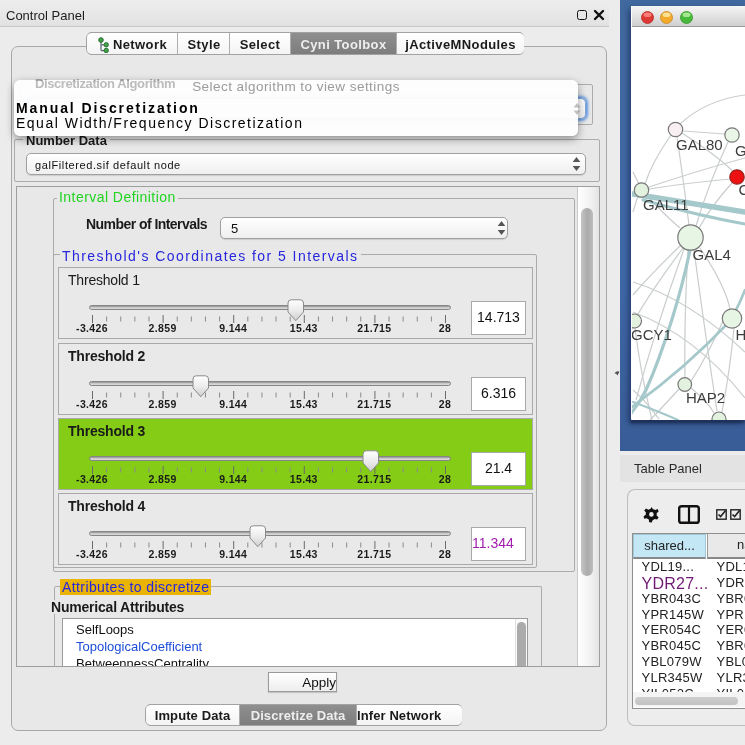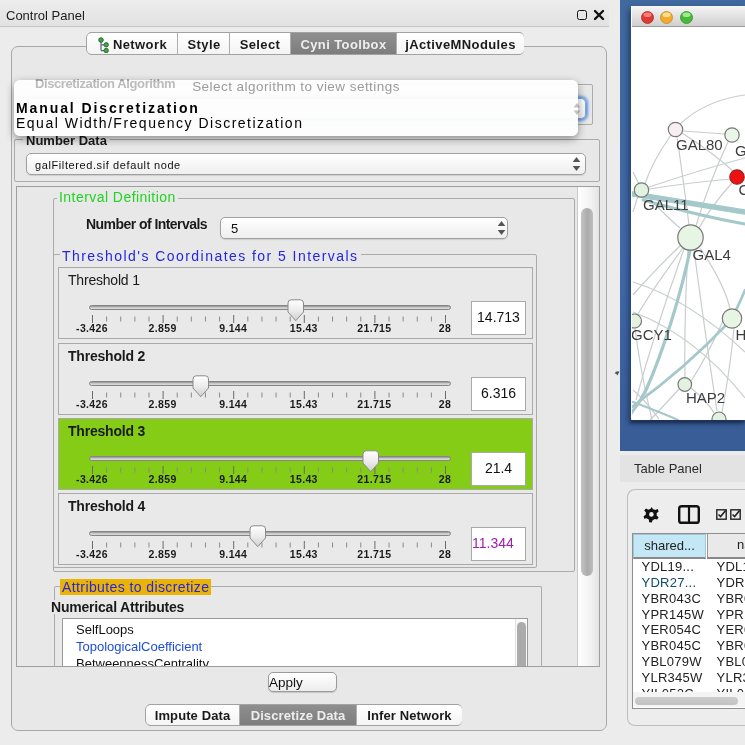--- a/index.html
+++ b/index.html
@@ -235,25 +235,25 @@
 <div class="abs" style="left:54px;top:586px;width:488px;height:81px;border:1px solid #ababab;border-top-left-radius:2px;border-top-right-radius:2px;border-bottom:none"></div>
 <div class="abs" style="left:60px;top:579px;font-size:14px;letter-spacing:.4px;color:#2626dd;background:#eab308;padding:0 2px">Attributes to discretize</div>
 <div class="abs" style="left:49px;top:600px;font-size:14px;line-height:14px;letter-spacing:-.2px;font-weight:bold;color:#1a1a1a;background:#e8e8e8;padding:0 2px">Numerical Attributes</div>
 <div class="abs" style="left:62px;top:618px;width:466px;height:49px;border:1px solid #9b9b9b;background:#fff;overflow:hidden">
 <div style="position:absolute;left:13px;top:3px;font-size:13px;color:#111">SelfLoops</div>
 <div style="position:absolute;left:13px;top:20px;font-size:13px;color:#1d4ed8">TopologicalCoefficient</div>
 <div style="position:absolute;left:13px;top:37px;font-size:13px;color:#111">BetweennessCentrality</div>
 <div style="position:absolute;right:0;top:0;width:12px;height:49px;background:#fafafa;border-left:1px solid #e0e0e0"></div>
 <div style="position:absolute;right:1.5px;top:3px;width:9px;height:60px;background:#ababab;border-radius:5px"></div>
 </div>
-<div class="abs" style="left:268px;top:672px;width:69px;height:20px;border:1px solid #9a9a9a;border-radius:5px;background:linear-gradient(#ffffff,#ededed);box-shadow:0 1px 1px rgba(0,0,0,.15);font-size:13px;color:#111;text-align:left;line-height:19px;font-size:13.5px">Apply</div>
+<div class="abs" style="left:268px;top:672px;width:69px;height:20px;border:1px solid #9a9a9a;border-radius:0;background:linear-gradient(#ffffff,#ededed);box-shadow:0 1px 1px rgba(0,0,0,.15);font-size:13px;color:#111;text-align:right;line-height:19px;font-size:13.5px">Apply</div>
 <div class="abs" style="left:145px;top:704px;width:317px;height:22px;border:1px solid #a2a2a2;border-radius:6px;background:#fff"></div>
 <div class="abs" style="left:146px;top:704px;width:93px;height:22px;background:linear-gradient(#ffffff,#f4f4f4);border-radius:5px 0 0 5px;border-top:1px solid #a2a2a2;border-bottom:1px solid #a2a2a2;color:#1a1a1a;font-size:13px;font-weight:bold;letter-spacing:.1px;text-align:center;line-height:22.5px;white-space:nowrap">Impute Data</div>
 <div class="abs" style="left:240px;top:704px;width:116px;height:22px;background:linear-gradient(#8f8f8f,#7d7d7d);border-top:1px solid #a2a2a2;border-bottom:1px solid #a2a2a2;color:#eeeeee;font-size:13px;font-weight:bold;letter-spacing:.1px;text-align:center;line-height:22.5px;white-space:nowrap">Discretize Data</div>
-<div class="abs" style="left:357px;top:704px;width:105px;height:22px;background:linear-gradient(#ffffff,#f4f4f4);border-radius:0 5px 5px 0;border-top:1px solid #a2a2a2;border-bottom:1px solid #a2a2a2;color:#1a1a1a;font-size:13px;font-weight:bold;letter-spacing:.1px;text-align:center;line-height:22.5px;white-space:nowrap">Infer Network</div>
+<div class="abs" style="left:357px;top:704px;width:105px;height:22px;background:linear-gradient(#ffffff,#f4f4f4);border-radius:0 5px 5px 0;border-top:1px solid #a2a2a2;border-bottom:1px solid #a2a2a2;color:#1a1a1a;font-size:13px;font-weight:bold;letter-spacing:.1px;line-height:22.5px;white-space:nowrap">Infer Network</div>
 <div class="abs" style="left:239px;top:705px;width:1px;height:20px;background:#aeaeae"></div>
 <div class="abs" style="left:356px;top:705px;width:1px;height:20px;background:#aeaeae"></div>
 <div class="abs" style="left:0;top:731px;width:609px;height:14px;background:#ececec"></div>
 <div class="abs" style="left:14px;top:80px;width:564px;height:56px;background:rgba(253,253,253,.97);border-radius:6px;box-shadow:0 3px 9px rgba(0,0,0,.4);z-index:50"></div>
 <div class="abs" style="left:35px;top:75.5px;font-size:13px;font-weight:bold;letter-spacing:-.4px;color:#bcbcbc;z-index:51">Discretization Algorithm</div>
 <div class="abs" style="left:35px;top:75.5px;height:5px;overflow:hidden;z-index:52">
     <div style="font-size:13px;font-weight:bold;letter-spacing:-.4px;color:#9a9a9a">Discretization Algorithm</div>
   </div>
 <svg class="abs" style="left:572.5px;top:103px;z-index:53;opacity:.4" width="8" height="12" viewBox="0 0 8 12">
     <path d="M4 0 L7.4 4.4 H0.6 z" fill="#666"></path>
@@ -359,21 +359,21 @@
   </svg>
 <svg class="abs" style="left:729.5px;top:509px" width="11" height="11" viewBox="0 0 11 11">
 <rect x="0.8" y="0.8" width="9.4" height="9.4" fill="none" stroke="#222" stroke-width="1.4"></rect>
 <path d="M2.5 5.5 L4.6 7.6 L9.6 1.4" fill="none" stroke="#222" stroke-width="1.6"></path>
   </svg>
 <div class="abs" style="left:632px;top:533px;width:113px;height:176px;background:#fff;border:1px solid #8f8f8f;border-right:none;overflow:hidden"></div>
 <div class="abs" style="left:633px;top:534px;width:73px;height:25px;background:#c3e7f5;border:1px solid #9fc7d8;border-bottom:2px solid #888;font-size:13px;color:#222;text-align:center;line-height:22px">shared...</div>
 <div class="abs" style="left:707px;top:534px;width:38px;height:25px;background:#e9e9e9;border-bottom:2px solid #888;border-left:1px solid #9a9a9a;font-size:13px;color:#222;padding-left:29px;line-height:22px">na...</div>
 <div class="abs" style="left:641.5px;top:558.8px;font-size:13px;letter-spacing:.25px;color:#222;white-space:nowrap">YDL19...</div>
 <div class="abs" style="left:716.5px;top:558.8px;font-size:13px;letter-spacing:.25px;color:#222;white-space:nowrap">YDL194W</div>
-<div class="abs" style="left:641.5px;top:574.7px;font-size:13px;letter-spacing:.25px;color:#0c4a6e;white-space:nowrap">YDR27...</div>
+<div class="abs" style="left:641.5px;top:574.7px;font-size:16px;letter-spacing:.25px;color:#701a75;white-space:nowrap">YDR27...</div>
 <div class="abs" style="left:716.5px;top:574.7px;font-size:13px;letter-spacing:.25px;color:#222;white-space:nowrap">YDR277C</div>
 <div class="abs" style="left:641.5px;top:590.6px;font-size:13px;letter-spacing:.25px;color:#222;white-space:nowrap">YBR043C</div>
 <div class="abs" style="left:716.5px;top:590.6px;font-size:13px;letter-spacing:.25px;color:#222;white-space:nowrap">YBR043C</div>
 <div class="abs" style="left:641.5px;top:606.5px;font-size:13px;letter-spacing:.25px;color:#222;white-space:nowrap">YPR145W</div>
 <div class="abs" style="left:716.5px;top:606.5px;font-size:13px;letter-spacing:.25px;color:#222;white-space:nowrap">YPR145W</div>
 <div class="abs" style="left:641.5px;top:622.4px;font-size:13px;letter-spacing:.25px;color:#222;white-space:nowrap">YER054C</div>
 <div class="abs" style="left:716.5px;top:622.4px;font-size:13px;letter-spacing:.25px;color:#222;white-space:nowrap">YER054C</div>
 <div class="abs" style="left:641.5px;top:638.3px;font-size:13px;letter-spacing:.25px;color:#222;white-space:nowrap">YBR045C</div>
 <div class="abs" style="left:716.5px;top:638.3px;font-size:13px;letter-spacing:.25px;color:#222;white-space:nowrap">YBR045C</div>
 <div class="abs" style="left:641.5px;top:654.2px;font-size:13px;letter-spacing:.25px;color:#222;white-space:nowrap">YBL079W</div>

